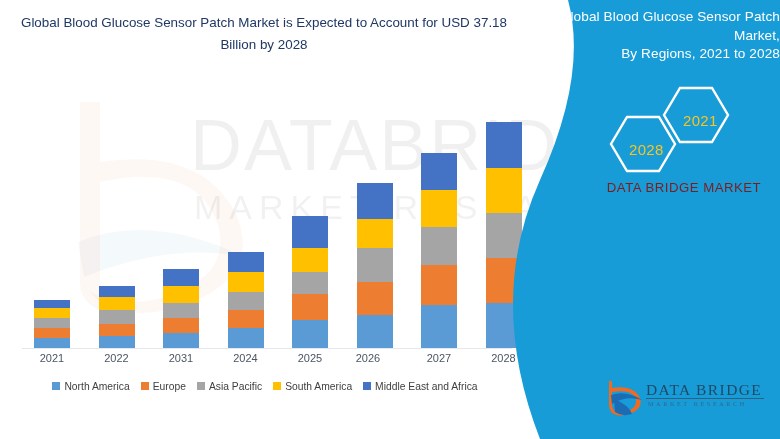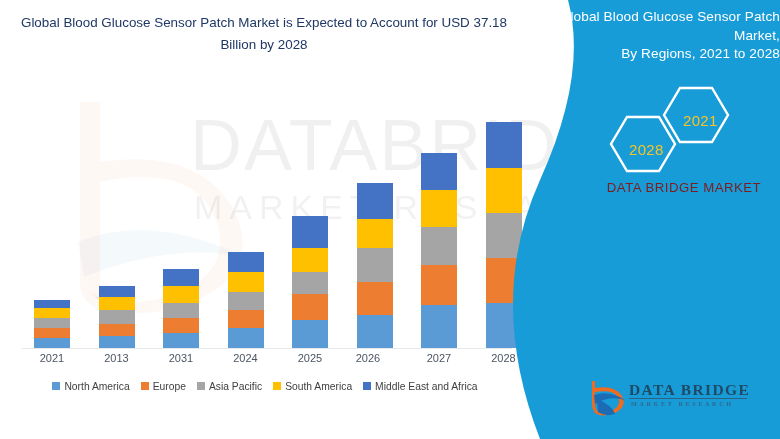--- a/index.html
+++ b/index.html
@@ -32,21 +32,21 @@
   }
   .hex-label.y2021{left:88px;top:28px;}
   .hex-label.y2028{left:34px;top:57px;}
 
   .brand-line{
     position:absolute;left:564px;top:178px;width:240px;text-align:center;
     color:#7f1d1d;font-size:13.2px;line-height:20px;letter-spacing:.5px;
   }
 
   
-  .logo{position:absolute;left:585px;top:379px;width:168px;height:40px;font-weight:bold;}
+  .logo{position:absolute;left:602px;top:379px;width:168px;height:40px;}
   .logo-text{
     position:absolute;left:44px;top:2px;color:#1f4a66;
     font-family:"Liberation Serif", serif;font-size:15.5px;letter-spacing:1.4px;
   }
   .logo-sub{
     position:absolute;left:46px;top:21px;color:#2f6a8c;
     font-family:"Liberation Serif", serif;font-size:6.2px;letter-spacing:2.6px;
   }
   .logo-rule{position:absolute;left:44px;top:19px;width:118px;height:1px;background:#2a6285;}
 
@@ -167,21 +167,21 @@
         <div class="bar" style="left: 485.5px; width: 36px; height: 226px; top: 122px; position: absolute;">
           <span class="seg" style="height: 46.0753px; background: rgb(68, 114, 196);"></span>
           <span class="seg" style="height: 44.9812px; background: rgb(255, 192, 0);"></span>
           <span class="seg" style="height: 44.9812px; background: rgb(165, 165, 165);"></span>
           <span class="seg" style="height: 44.9812px; background: rgb(237, 125, 49);"></span>
           <span class="seg" style="height: 44.9812px; background: rgb(91, 155, 213);"></span>
         </div>
       </div>
     <div class="xlabels" id="xlabels">
         <div class="xlab" style="left: 22px;">2021</div>
-        <div class="xlab" style="left: 86.5px;">2013</div>
+        <div class="xlab" style="left: 86.5px;">2022</div>
         <div class="xlab" style="left: 151px;">2031</div>
         <div class="xlab" style="left: 215.5px;">2024</div>
         <div class="xlab" style="left: 280px;">2025</div>
         <div class="xlab" style="left: 338px;">2026</div>
         <div class="xlab" style="left: 409px;">2027</div>
         <div class="xlab" style="left: 473.5px;">2028</div>
       </div>
   </div>
 
   <div class="legend" id="legend">

